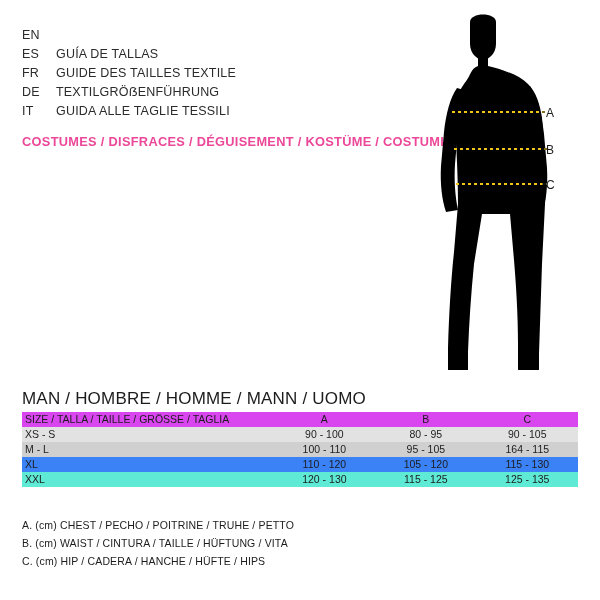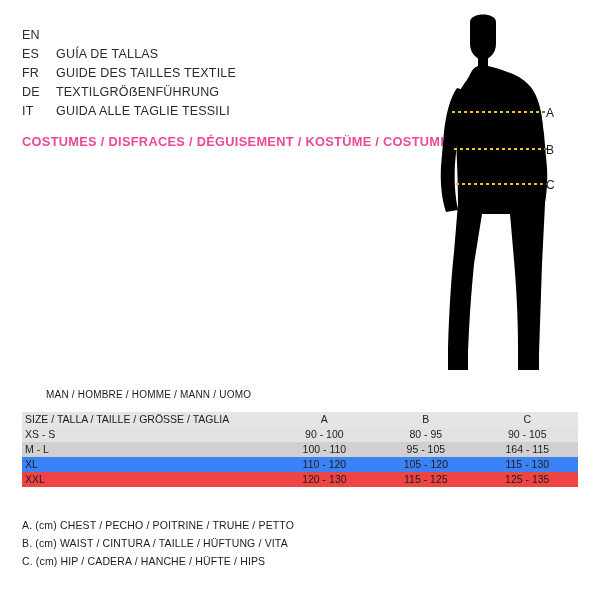--- a/index.html
+++ b/index.html
@@ -74,24 +74,23 @@
   }
   .letter-a { left: 146px; top: 92px; }
   .letter-b { left: 146px; top: 129px; }
   .letter-c { left: 146px; top: 164px; }
 
   
   .man-label {
     position: absolute;
     left: 22px;
     top: 389px;
-    font-size: 10px;
+    font-size: 17px;
     color: #1c1c1c;
     letter-spacing: 0.2px;
-    margin-left: 24px;
   }
 
   table.size-table {
     position: absolute;
     left: 22px;
     top: 412px;
     width: 556px;
     border-collapse: collapse;
     font-size: 10.5px;
     color: #1c1c1c;
@@ -104,26 +103,26 @@
     font-weight: normal;
     text-align: center;
   }
   table.size-table th.row-head,
   table.size-table td.row-head {
     text-align: left;
     padding-left: 3px;
     width: 250px;
   }
   table.size-table thead tr {
-    background: #e5e5e5;
+    background: #d946ef;
   }
   table.size-table tbody tr.shade-0 { background: #e2e2e2; }
   table.size-table tbody tr.shade-1 { background: #d0d0d0; }
   table.size-table tbody tr.shade-2 { background: #3b82f6; }
-  table.size-table tbody tr.shade-3 { background: #ef4444; border-radius: 6px; }
+  table.size-table tbody tr.shade-3 { background: #5eead4; border-radius: 6px; }
   table.size-table col.c-meas { width: 102px; }
 
   
   .footnotes {
     position: absolute;
     left: 22px;
     top: 516px;
     font-size: 10.5px;
     color: #1c1c1c;
   }

